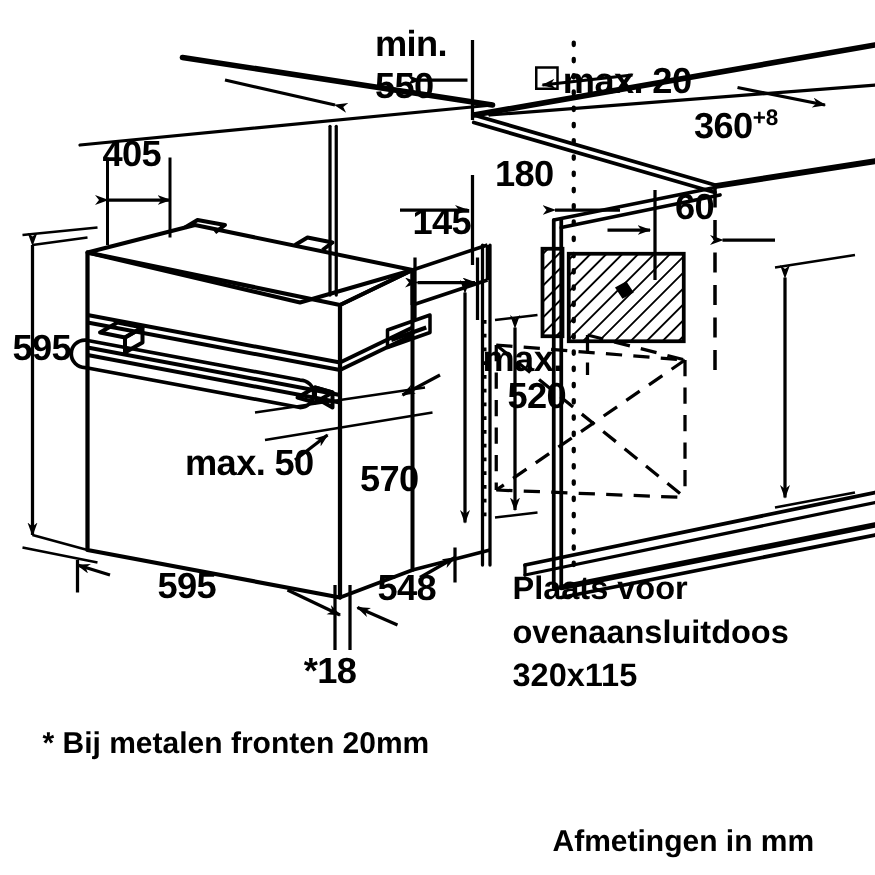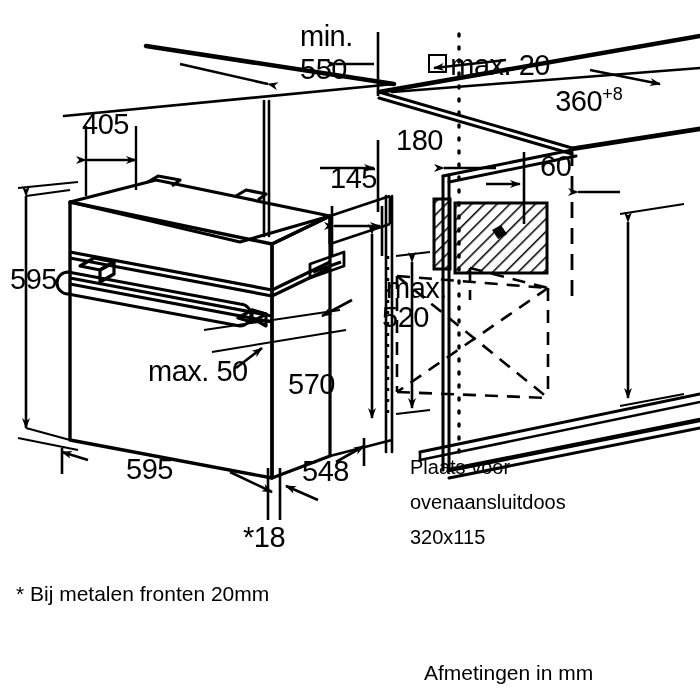--- a/index.html
+++ b/index.html
@@ -13,44 +13,46 @@
     position: relative;
     overflow: hidden;
     font-family: "Liberation Sans", sans-serif;
     color: #000000;
   }
   #stage {
     position: absolute;
     left: 0; top: 0;
     width: 700px;
     height: 700px;
+    font-weight: bold;
   }
   svg#drawing {
     position: absolute;
     left: 0; top: 0;
     width: 700px;
     height: 700px;
     display: block;
   }
   .lbl {
     position: absolute;
     white-space: pre;
     font-family: "Liberation Sans", sans-serif;
     color: #000;
     line-height: 1;
   }
   .dim {
     font-size: 29px;
     letter-spacing: -0.5px;
   }
   .note {
-    font-size: 20px;
+    font-size: 26px;
   }
   .foot {
-    font-size: 21px;
+    font-size: 24px;
+    margin-left: 18px;
   }
   .sup {
     font-size: 18px;
     vertical-align: super;
     letter-spacing: 0;
   }
   .boxsym {
     display: inline-block;
     width: 15px;
     height: 15px;
@@ -239,21 +241,21 @@
 
   <div class="lbl dim" style="left:396px; top:126px;">180</div>
 
   <div class="lbl dim" style="left:330px; top:164px;">145</div>
 
   <div class="lbl dim" style="left:540px; top:152px;text-align:right;">60</div>
 
   <div class="lbl dim" style="left:10px; top:265px;">595</div>
 
   <div class="lbl dim" style="left:386px; top:274px;">max.</div>
-  <div class="lbl dim" style="left:382px; top:303px;">520</div>
+  <div class="lbl dim" style="left:406px; top:303px;">520</div>
 
 
   <div class="lbl dim" style="left:148px; top:357px;">max. 50</div>
 
   <div class="lbl dim" style="left:288px; top:370px;">570</div>
 
   <div class="lbl dim" style="left:126px; top:455px;">595</div>
 
   <div class="lbl dim" style="left:302px; top:457px;">548</div>
 

